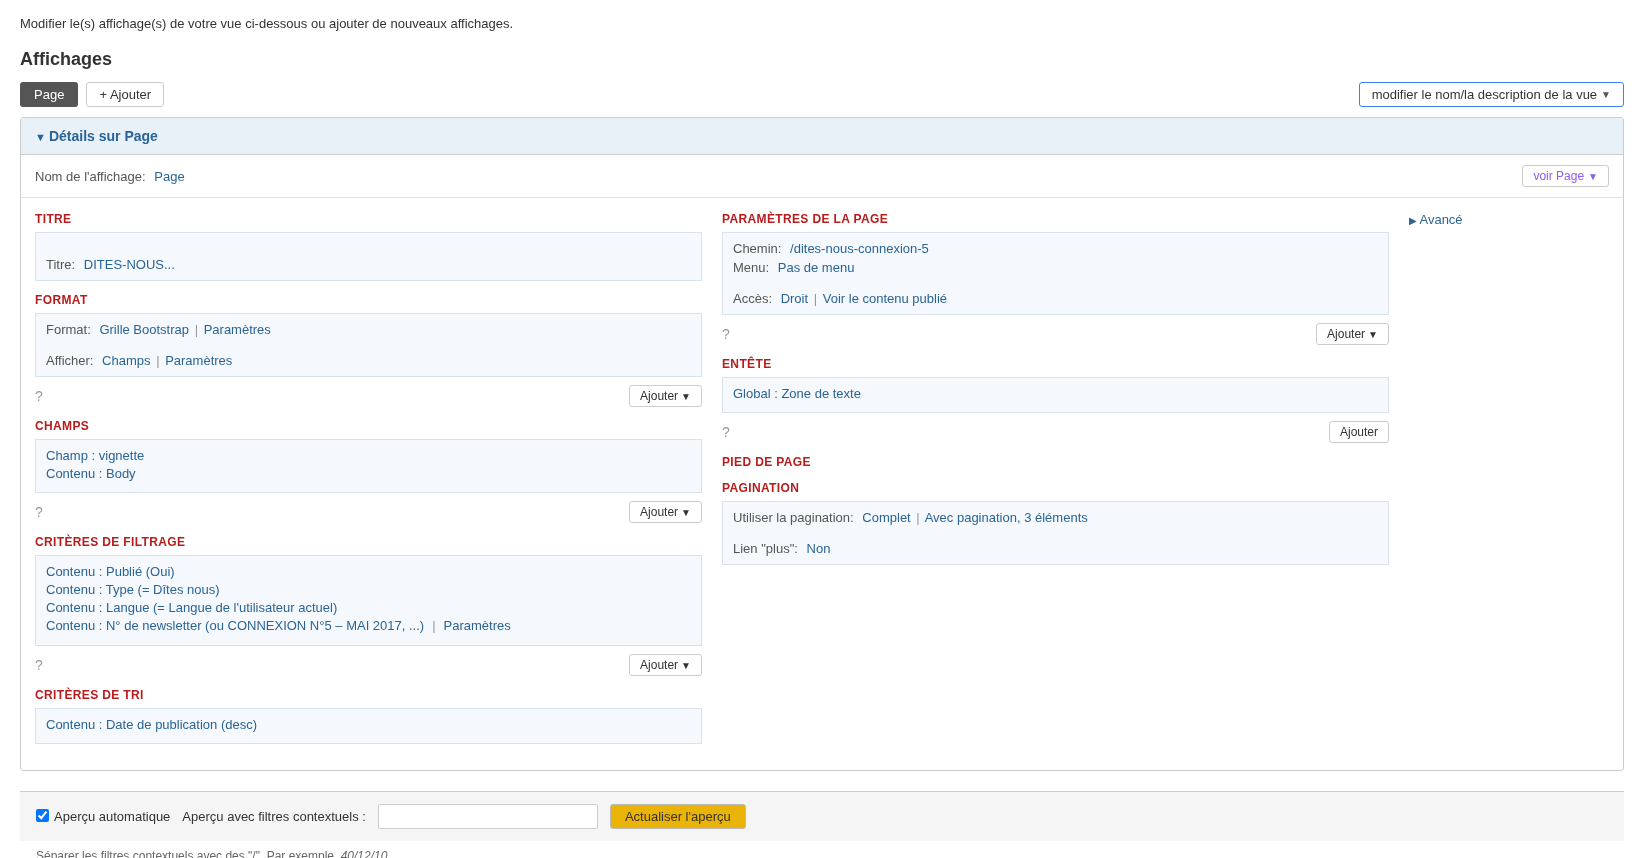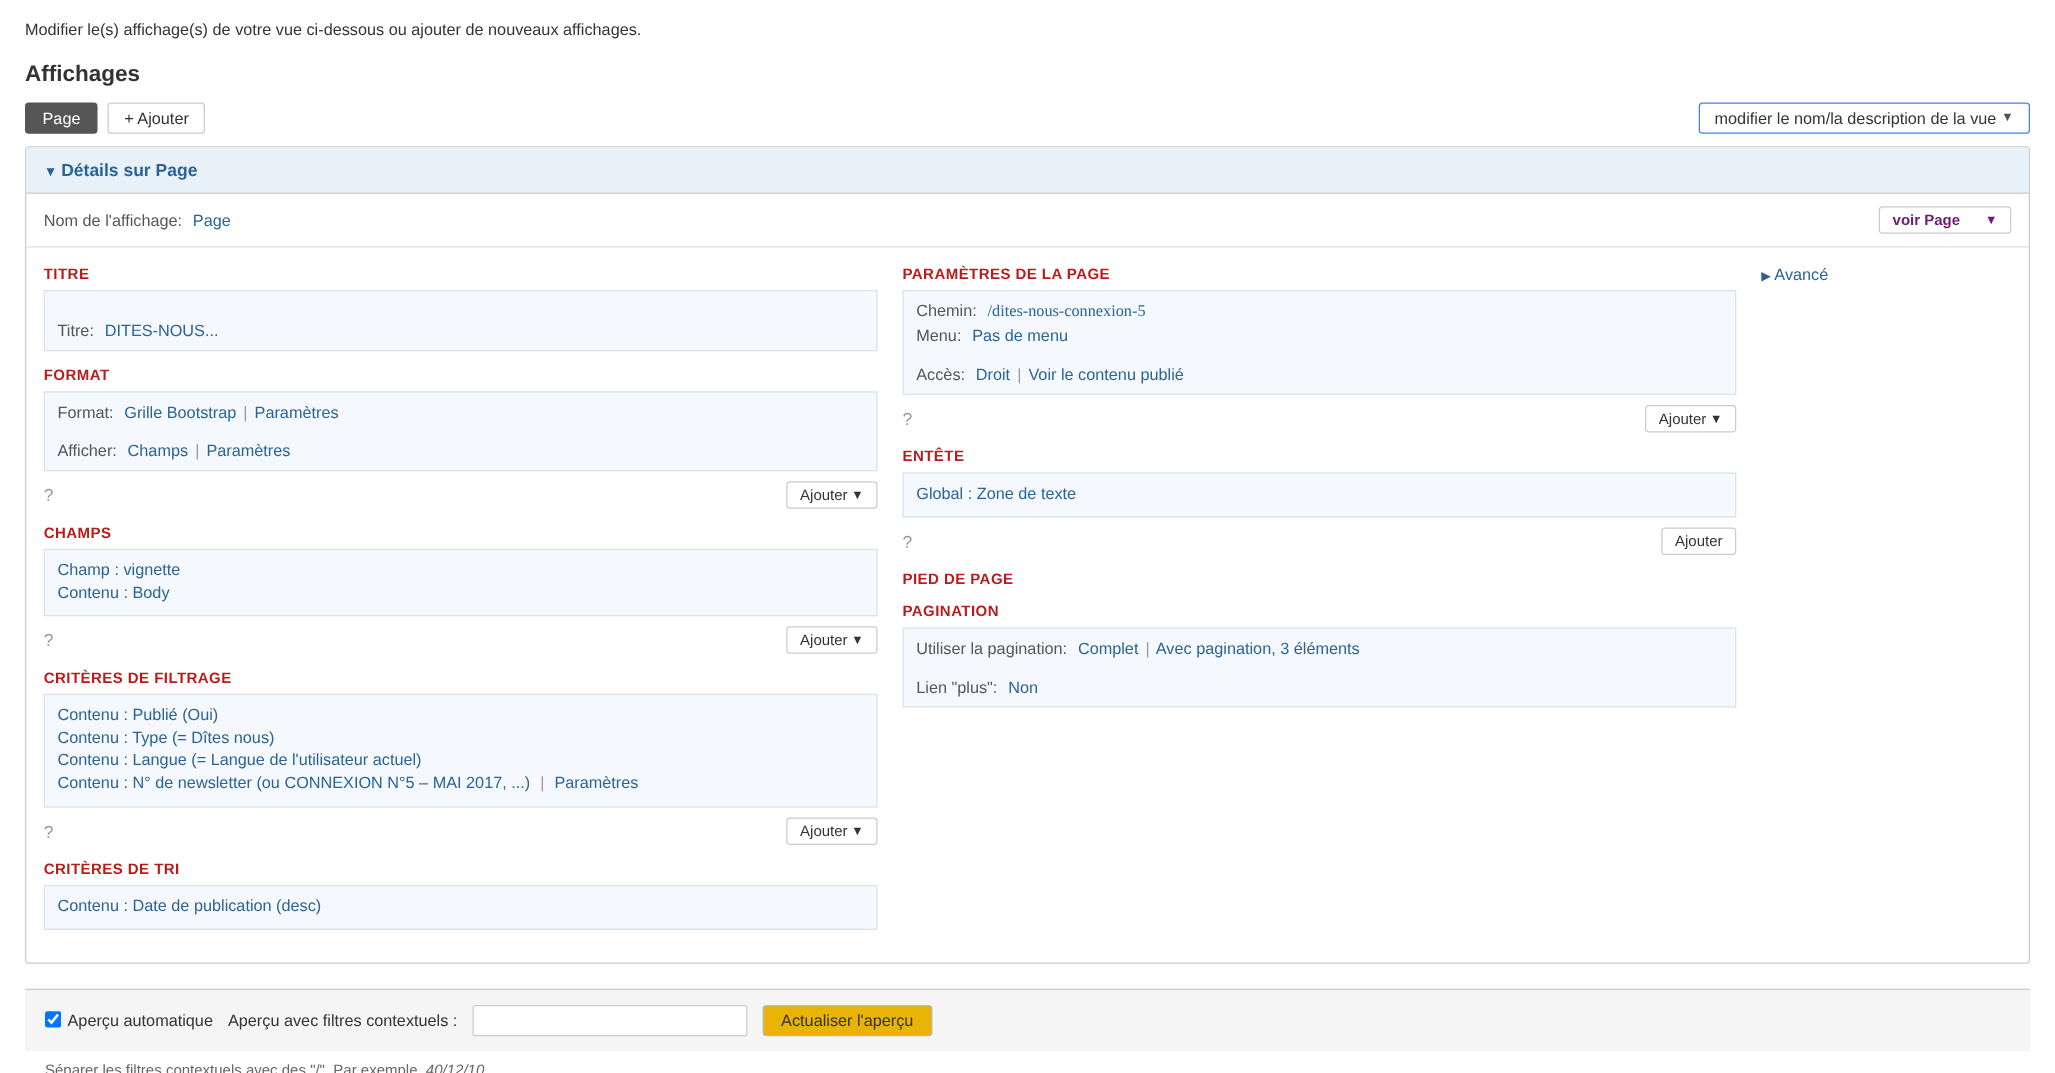--- a/index.html
+++ b/index.html
@@ -111,30 +111,29 @@
 
     .display-name-row {
       padding: 10px 14px;
       display: flex;
       align-items: center;
       justify-content: space-between;
       border-bottom: 1px solid #e0e0e0;
     }
     .btn-voir {
       background: #fff;
-      color: #701a75;
+      color: #8b5cf6;
       border: 1px solid #ccc;
       padding: 3px 10px;
       font-size: 12px;
       border-radius: 3px;
       cursor: pointer;
       display: flex;
       align-items: center;
-      gap: 20px;
-      font-weight: bold;
+      gap: 4px;
     }
 
     .columns-wrapper {
       display: flex;
       padding: 14px;
       gap: 20px;
     }
 
     .col-left {
       flex: 1;
@@ -386,21 +385,21 @@
 
       </div>
 
       <div class="col-middle">
 
         <div class="section-block">
           <div class="section-block-header">PARAMÈTRES DE LA PAGE</div>
           <div class="section-content">
             <div class="section-content-row">
               <span>Chemin:</span>
-              <a href="#" style="margin-left:5px;font-family:Liberation Serif, serif;">/dites-nous-connexion-5</a>
+              <a href="#" style="margin-left:5px;">/dites-nous-connexion-5</a>
             </div>
             <div class="section-content-row">
               <span>Menu:</span>
               <a href="#" style="margin-left:5px;text-align:right;">Pas de menu</a>
             </div>
             <div class="section-content-row">
               <span>Accès:</span>
               <a href="#" style="margin-left:5px;">Droit</a>
               <span class="pipe-sep">|</span>
               <a href="#">Voir le contenu publié</a>

